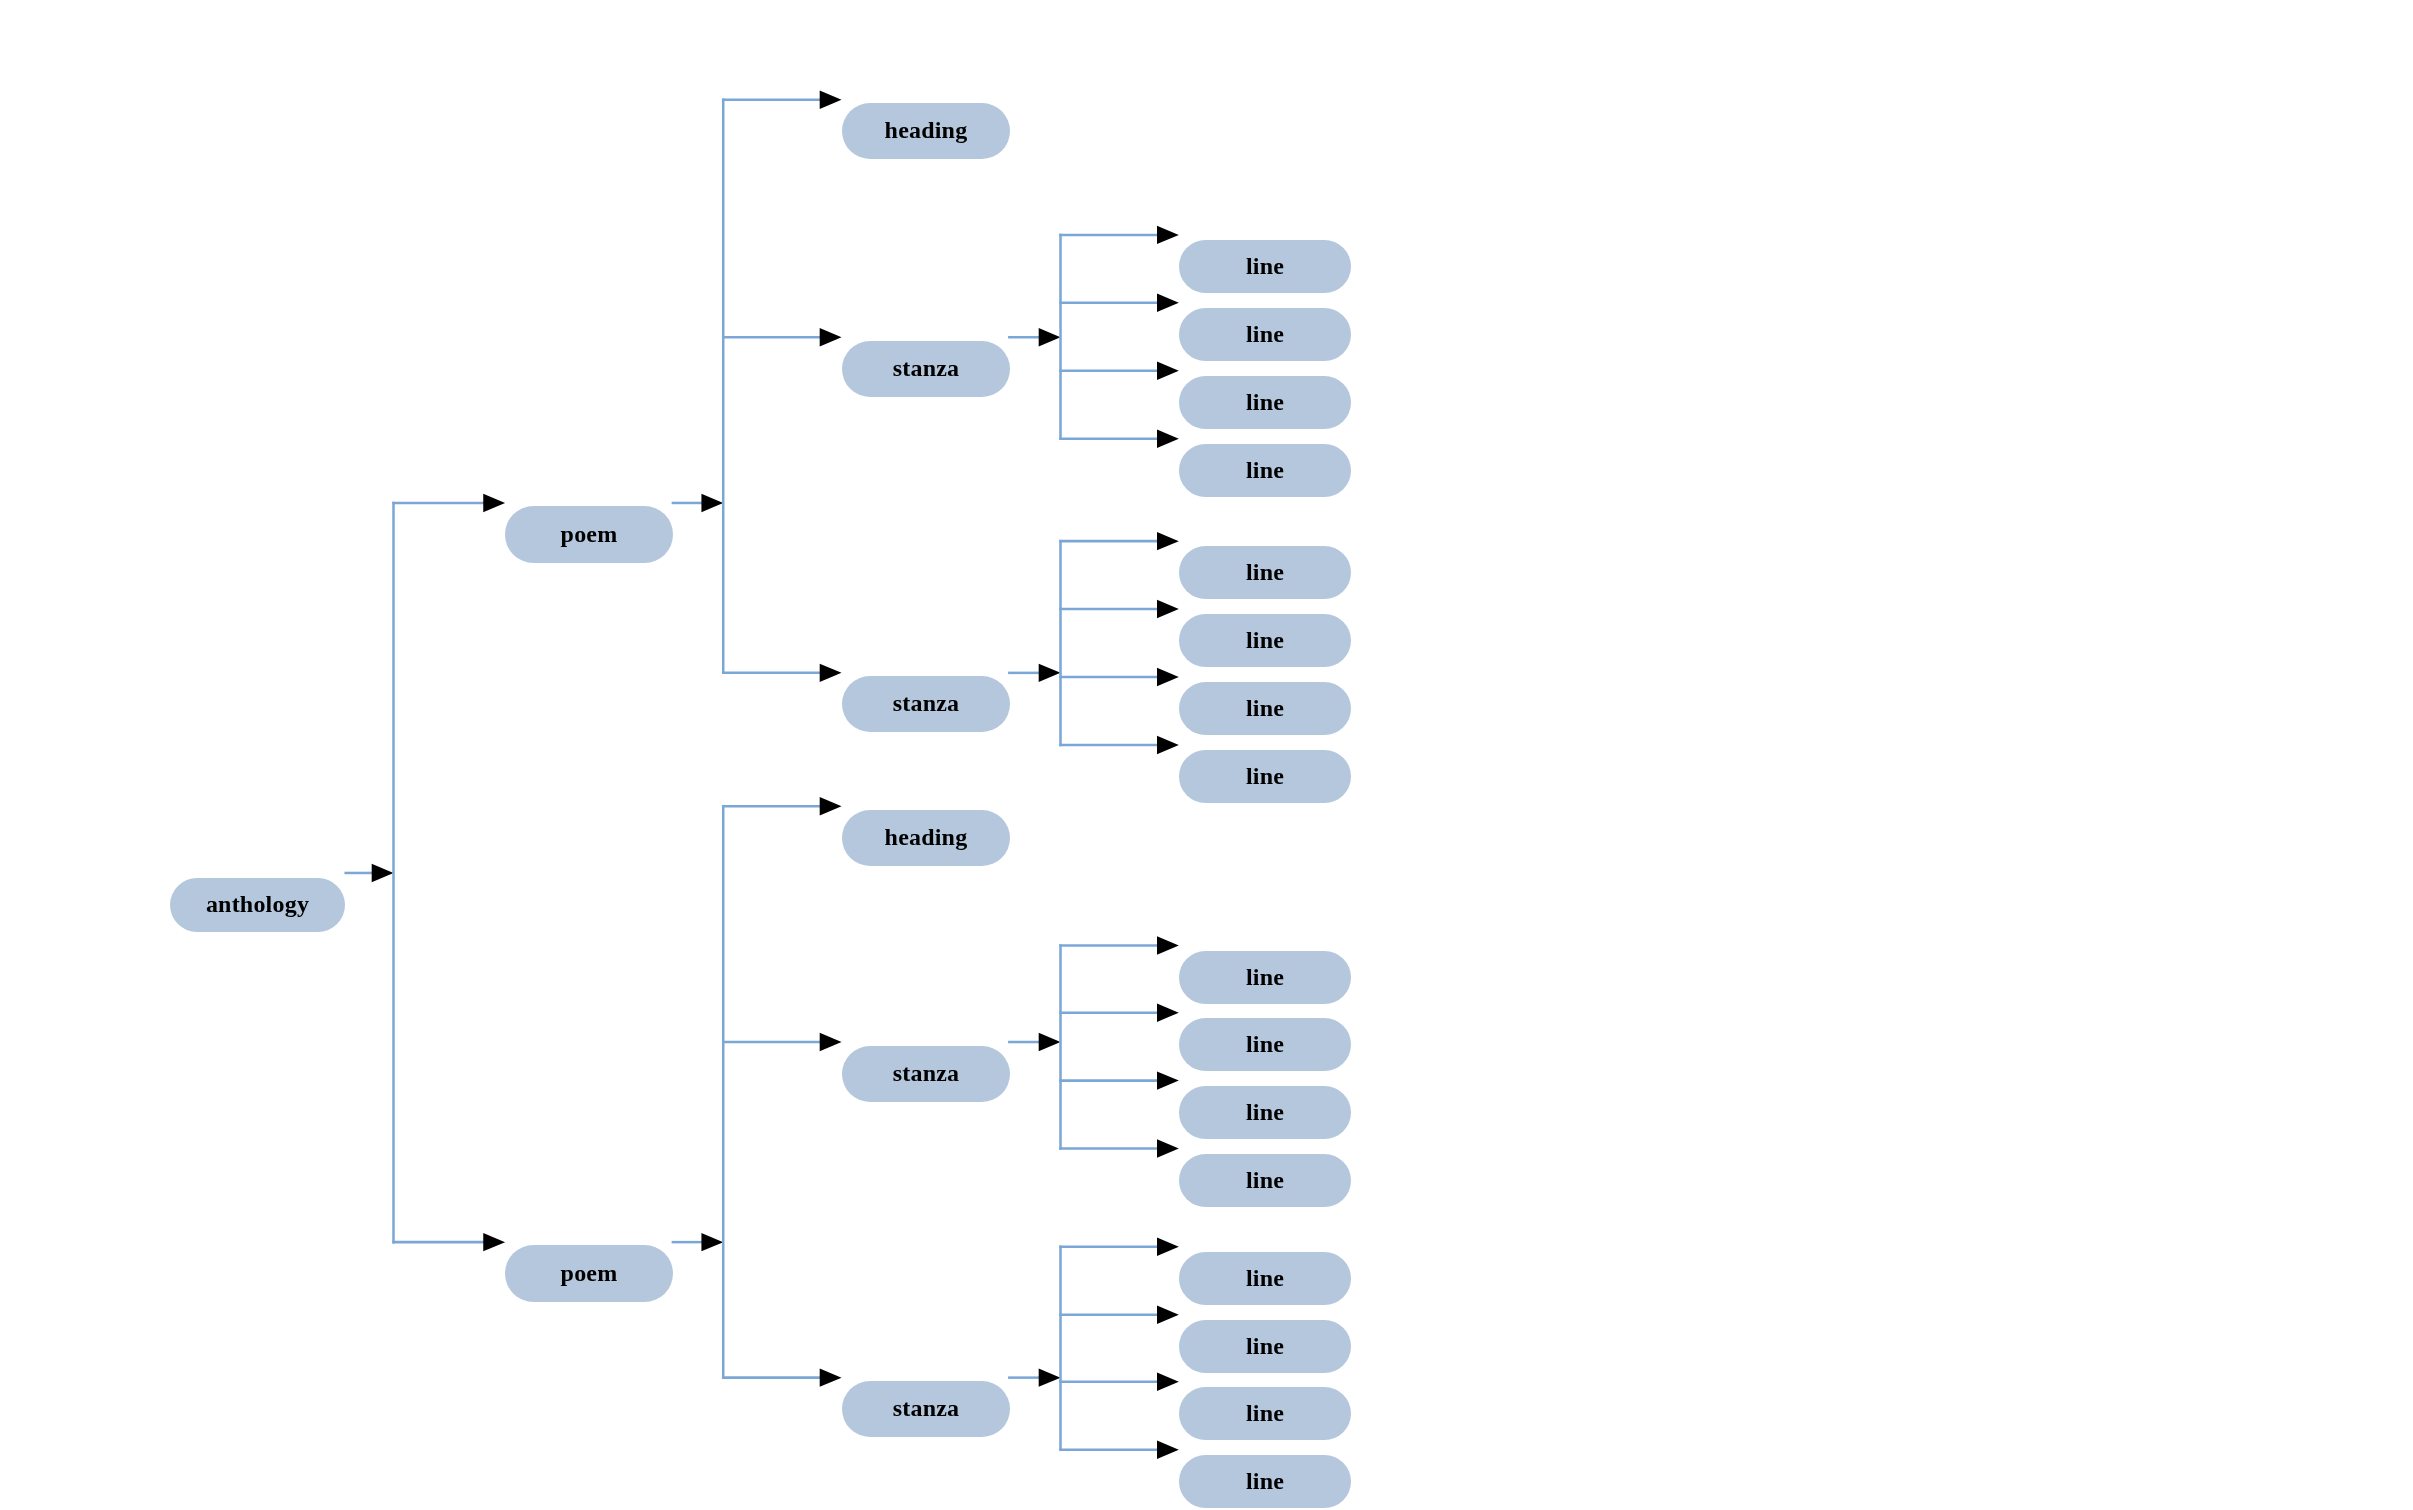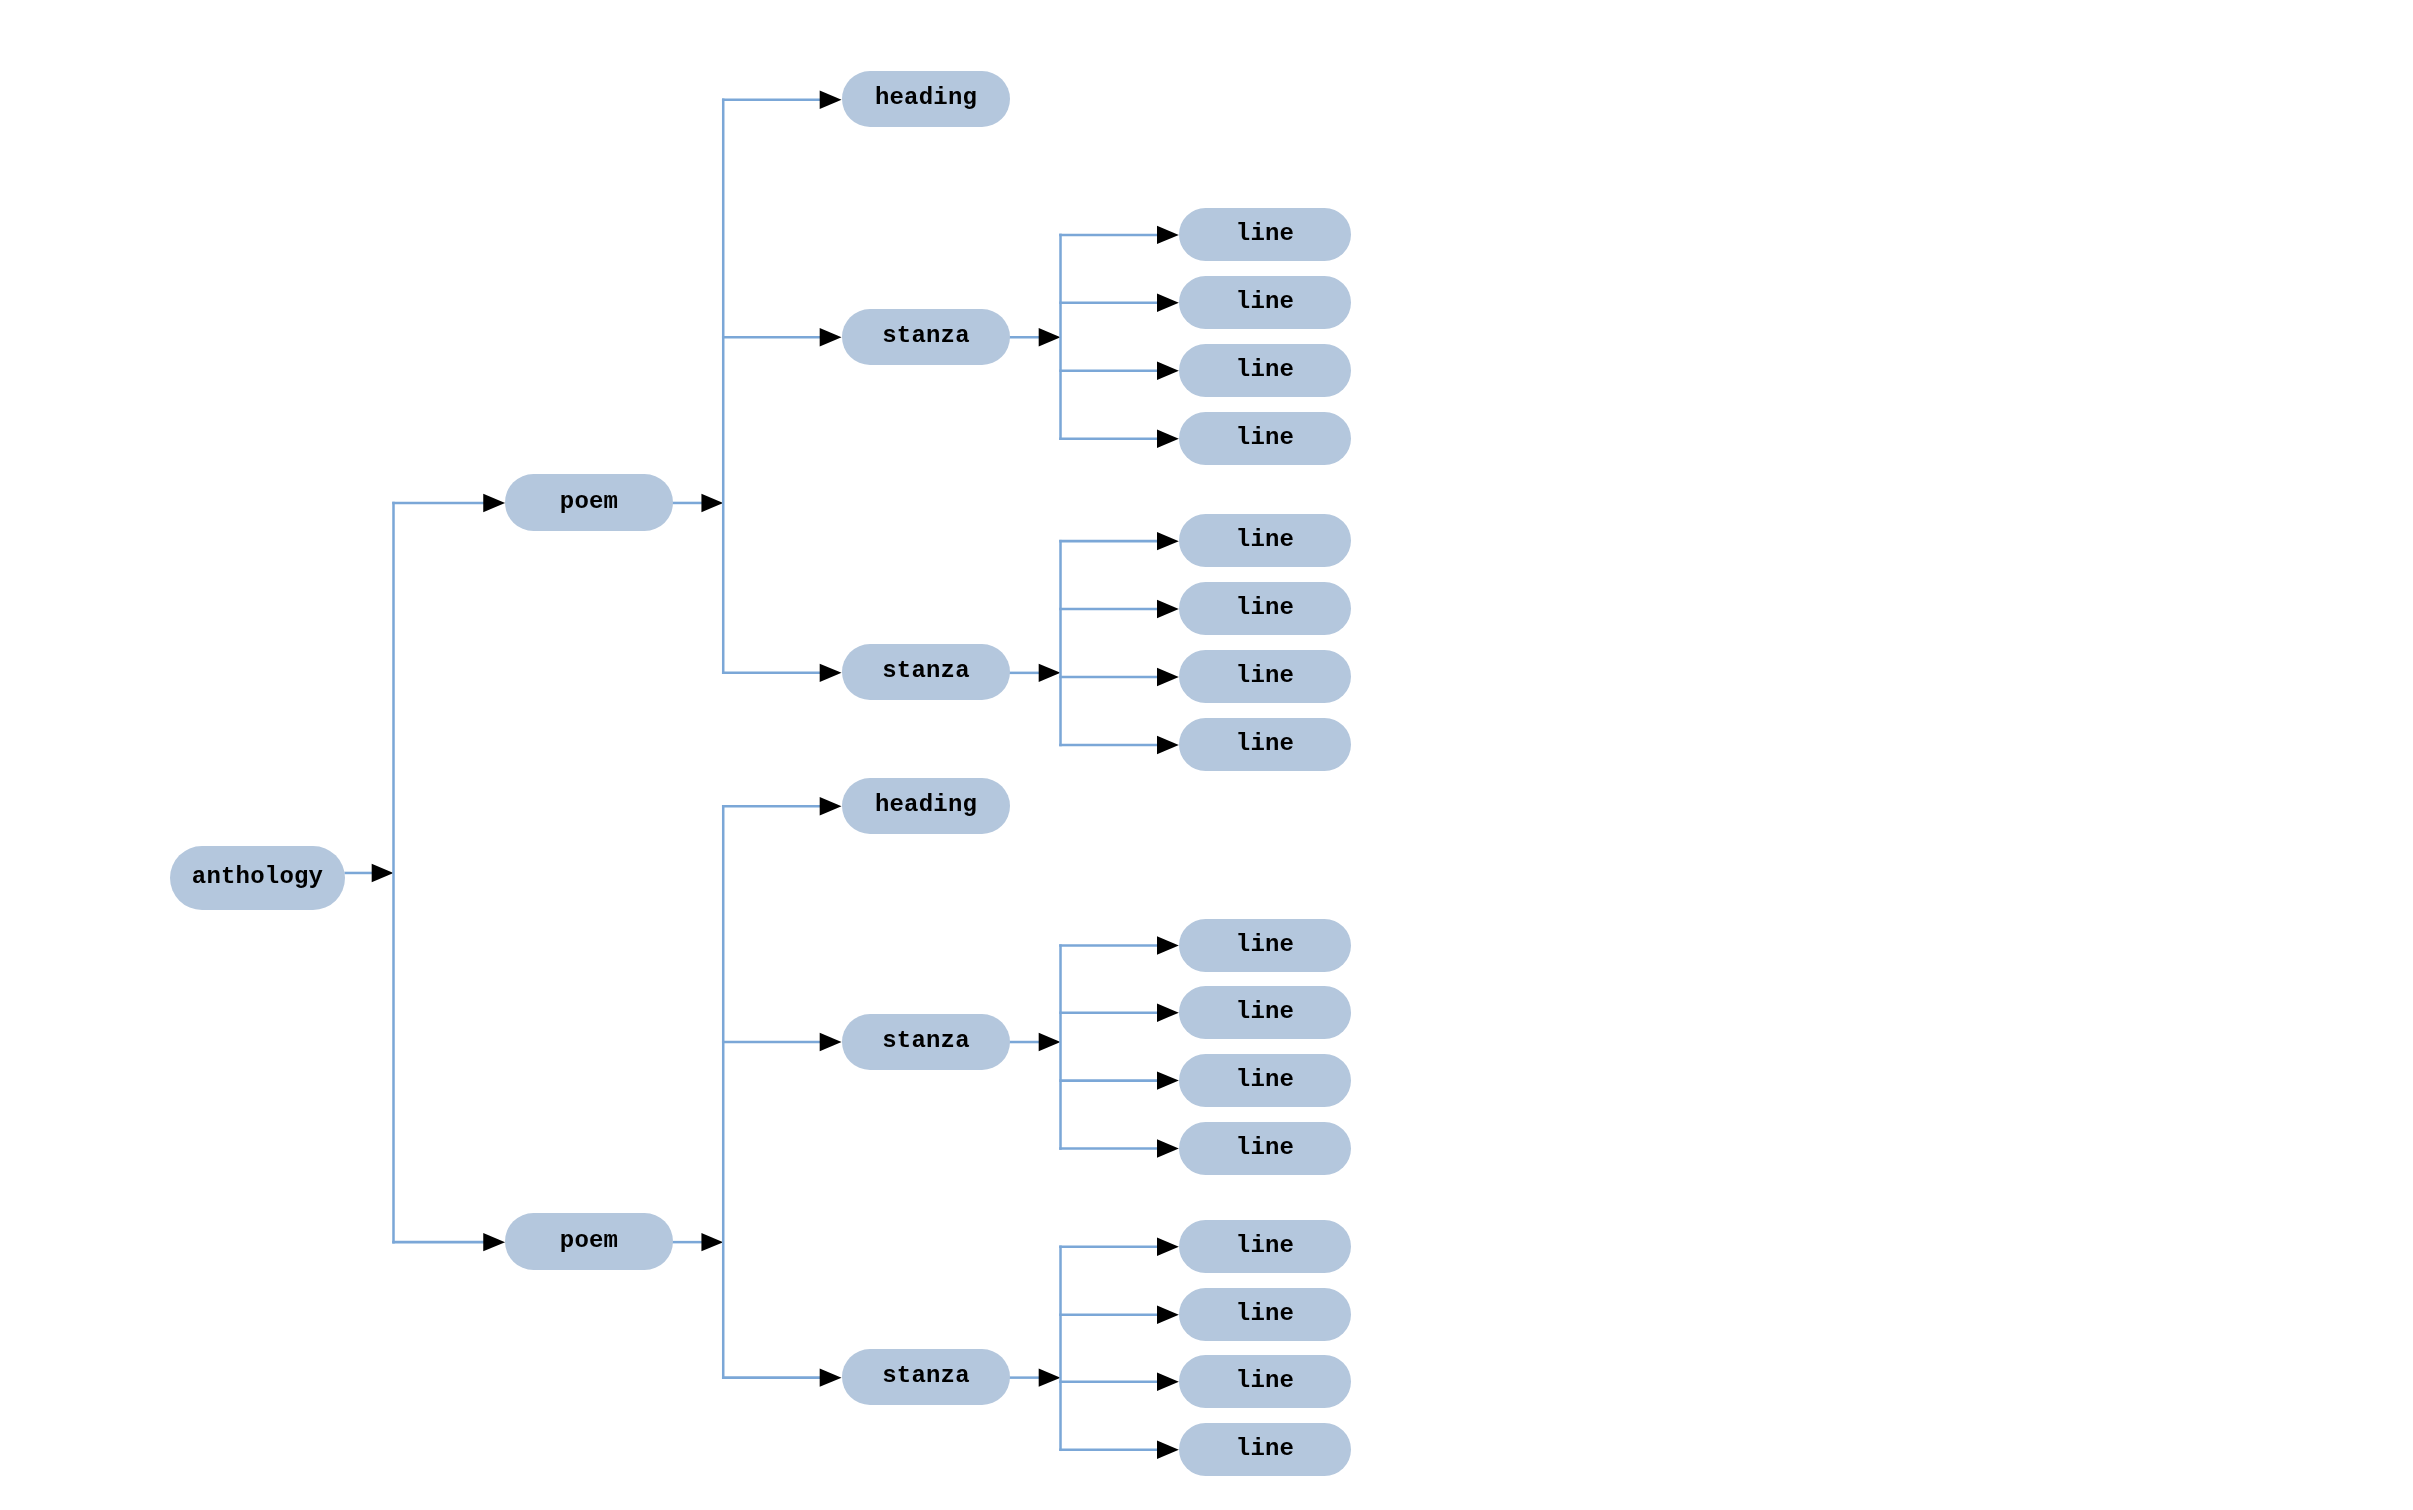--- a/index.html
+++ b/index.html
@@ -28,25 +28,26 @@
   .node {
     position: absolute;
     box-sizing: border-box;
     background: #b4c7dd;
     border-radius: 838px;
     display: flex;
     align-items: center;
     justify-content: center;
     color: #000000;
     font-weight: bold;
-    font-family: Liberation Mono, monospace;
+    font-family: Liberation Serif, serif;
     font-size: 24px;
     letter-spacing: 0.2px;
     white-space: nowrap;
     user-select: none;
+    margin-top: 32px;
   }
   .node-label {
     display: block;
     line-height: 1;
     transform: translateY(-0.8px);
   }
 </style>
 </head>
 <body>
 
@@ -116,21 +117,21 @@
       <polyline points="1264,1485.5 1379,1485.5" fill="none" stroke="#7ba7d7" stroke-width="3" stroke-linecap="square" stroke-linejoin="miter"></polyline>
       <polygon points="1379,1474.5 1379,1496.5 1405,1485.5" fill="#000000"></polygon>
       <polyline points="1264,1566.5 1379,1566.5" fill="none" stroke="#7ba7d7" stroke-width="3" stroke-linecap="square" stroke-linejoin="miter"></polyline>
       <polygon points="1379,1555.5 1379,1577.5 1405,1566.5" fill="#000000"></polygon>
       <polyline points="1264,1646.5 1379,1646.5" fill="none" stroke="#7ba7d7" stroke-width="3" stroke-linecap="square" stroke-linejoin="miter"></polyline>
       <polygon points="1379,1635.5 1379,1657.5 1405,1646.5" fill="#000000"></polygon>
       <polyline points="1264,1727.5 1379,1727.5" fill="none" stroke="#7ba7d7" stroke-width="3" stroke-linecap="square" stroke-linejoin="miter"></polyline>
       <polygon points="1379,1716.5 1379,1738.5 1405,1727.5" fill="#000000"></polygon>
     </svg>
   <div id="nodes">
-      <div class="node" style="left: 170px; top: 846px; width: 175px; height: 64px;">
+      <div class="node" style="left: 170px; top: 846px; width: 175px; height: 54px;">
         <span class="node-label">anthology</span>
       </div>
       <div class="node" style="left: 505px; top: 474px; width: 168px; height: 57px;">
         <span class="node-label">poem</span>
       </div>
       <div class="node" style="left: 842px; top: 71px; width: 168px; height: 56px;">
         <span class="node-label">heading</span>
       </div>
       <div class="node" style="left: 842px; top: 309px; width: 168px; height: 56px;">
         <span class="node-label">stanza</span>

